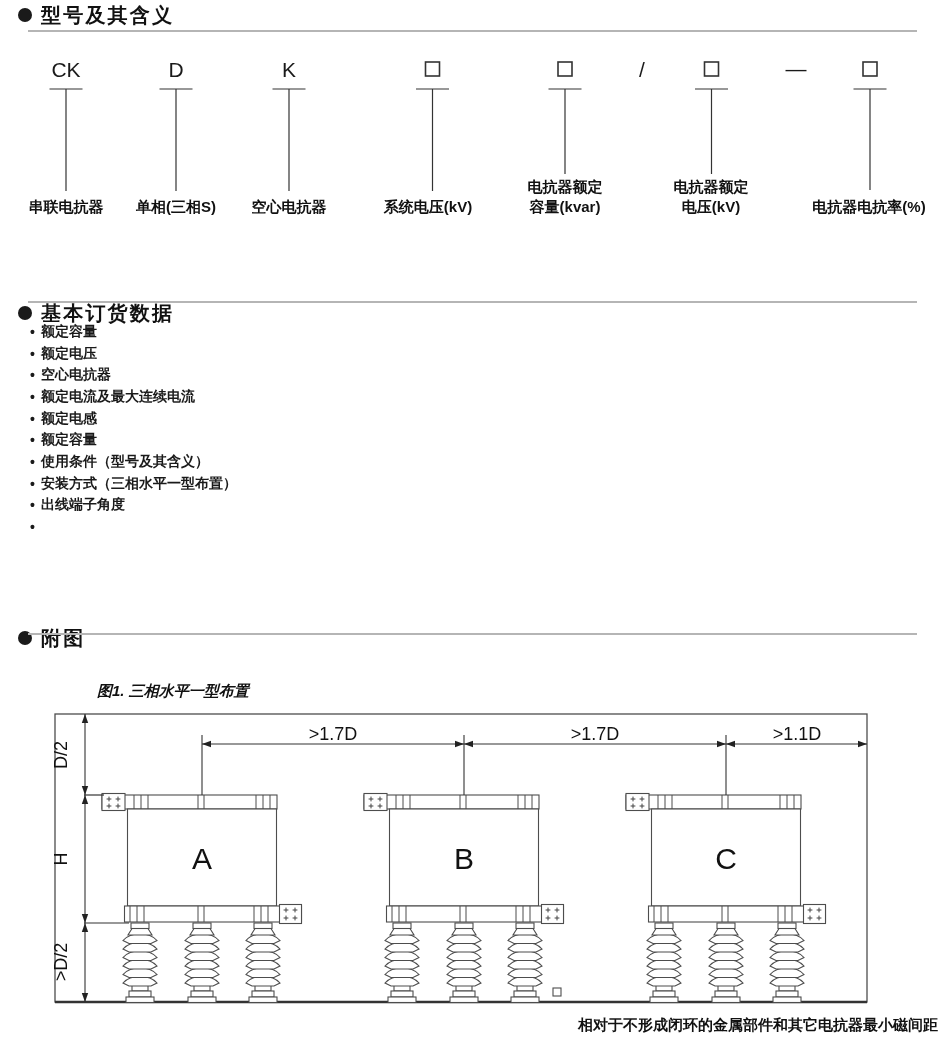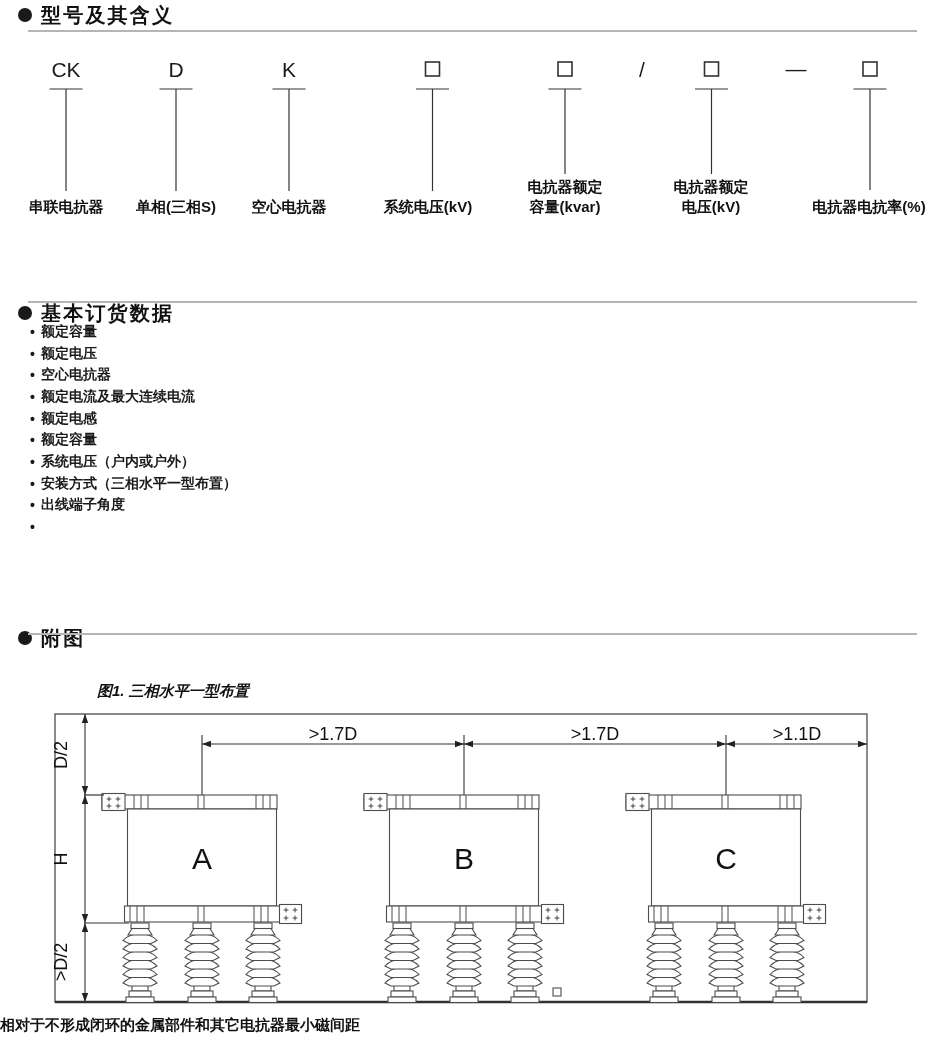--- a/index.html
+++ b/index.html
@@ -13,21 +13,21 @@
   .rule{position:absolute;left:28px;width:889px;height:2px;background:#b5b5b5;}
   svg{position:absolute;overflow:visible;font-family:"Liberation Sans","DejaVu Sans",sans-serif;}
   .code-text{font-size:21px;fill:#1a1a1a;}
   .ph-box{fill:none;stroke:#333;stroke-width:1.6;}
   .t-line{stroke:#333;stroke-width:1.2;fill:none;}
   .seg-label{font-size:15px;font-weight:bold;fill:#111;}
   .order-list{position:absolute;left:30px;top:321px;}
   .order-item{display:flex;align-items:center;height:21.7px;font-size:14px;font-weight:bold;color:#1a1a1a;}
   .order-item .dot{margin-right:6px;}
   .fig-title{position:absolute;left:97px;top:682px;font-size:15px;font-weight:bold;color:#111;font-style:italic;}
-  .caption{position:absolute;left:0;top:1016px;width:938px;text-align:left;font-size:15px;font-weight:bold;color:#111;}
+  .caption{position:absolute;left:0;top:1016px;width:938px;text-align:right;font-size:15px;font-weight:bold;color:#111;}
   .frame{fill:none;stroke:#4d4d4d;stroke-width:1.3;}
   .ground{stroke:#333;stroke-width:2.4;}
   .dim-line{stroke:#333;stroke-width:1.1;fill:none;}
   .tick{stroke:#333;stroke-width:1.2;}
   .arrow{fill:#222;stroke:none;}
   .dim-text{font-size:18px;fill:#111;}
   .reactor-letter{font-size:30px;fill:#111;}
   .part{fill:#ffffff;stroke:#4d4d4d;stroke-width:1.1;}
   .det{stroke:#4d4d4d;stroke-width:1;}
   #plus-mark line{stroke:#444;stroke-width:1;}
@@ -110,21 +110,21 @@
     <div class="order-item">
         <span class="dot">•</span>
         <span>额定电感</span>
       </div>
     <div class="order-item">
         <span class="dot">•</span>
         <span>额定容量</span>
       </div>
     <div class="order-item">
         <span class="dot">•</span>
-        <span>系统电压（户内或户外）</span>
+        <span>使用条件（型号及其含义）</span>
       </div>
     <div class="order-item">
         <span class="dot">•</span>
         <span>安装方式（三相水平一型布置）</span>
       </div>
     <div class="order-item">
         <span class="dot">•</span>
         <span>出线端子角度</span>
       </div>
     <div class="order-item">

